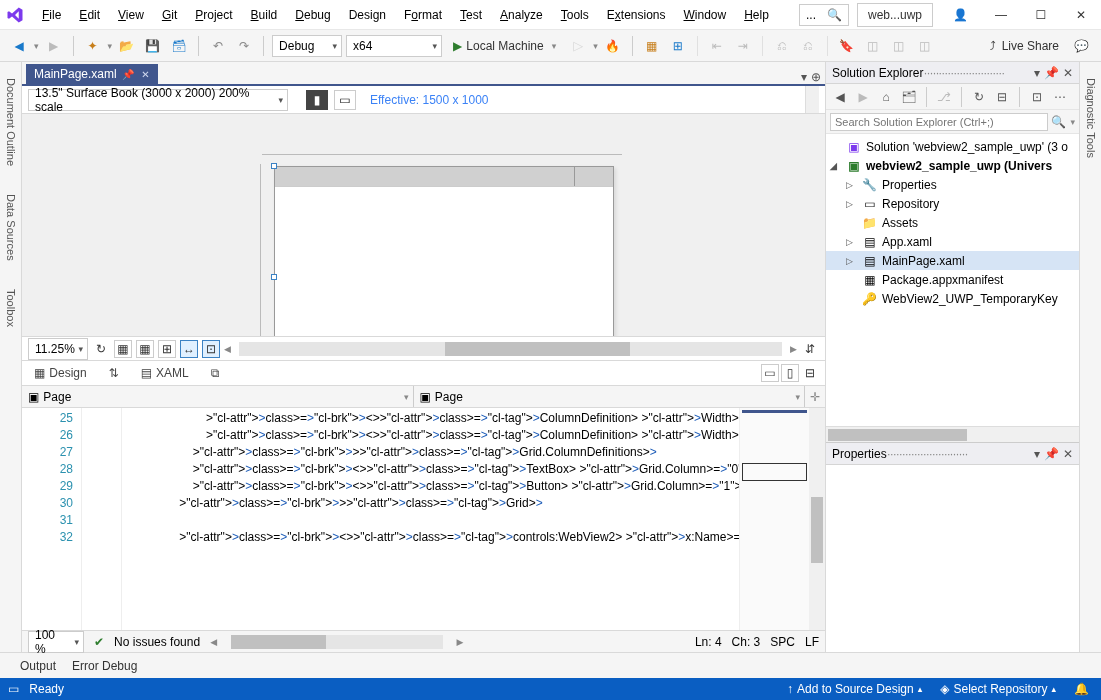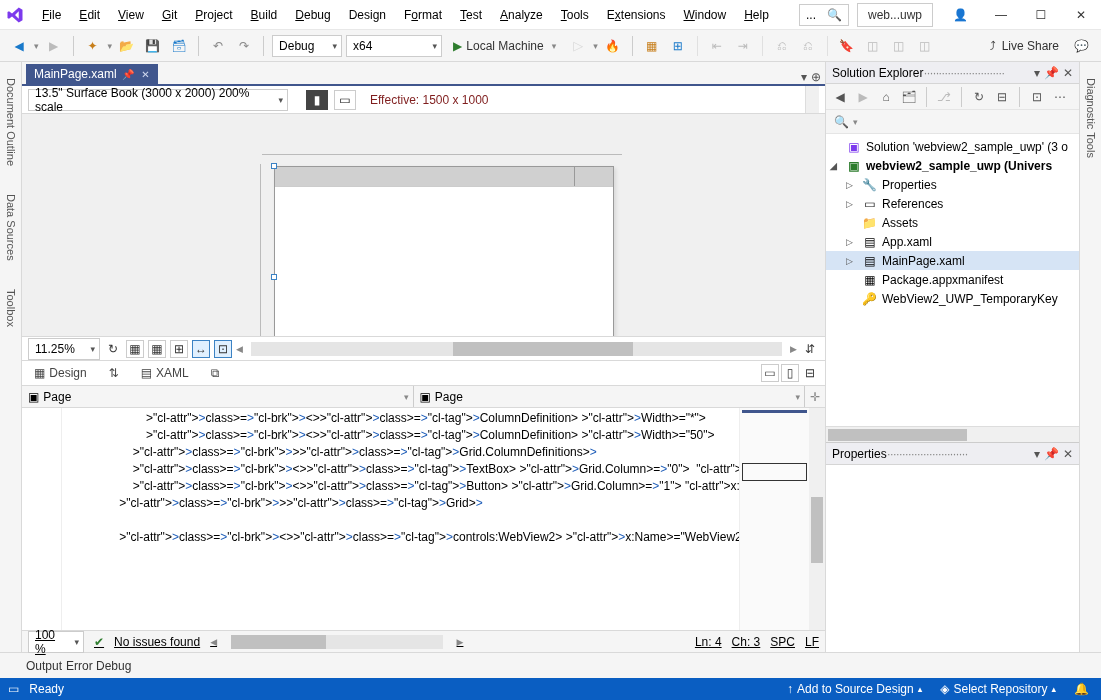--- a/index.html
+++ b/index.html
@@ -29,31 +29,31 @@
 .vtab { writing-mode: vertical-lr; color: #555; padding: 6px 2px; font-size: 11px; cursor: default; }
 .editor-col { flex: 1; display: flex; flex-direction: column; background: #f5f5f5; min-width: 0; }
 .doc-tabs { height: 24px; display: flex; align-items: flex-end; background: #f5f5f5; padding-left: 4px; gap: 0; border-bottom: 2px solid #40568d; }
 .doc-tab { background: #40568d; color: #fff; padding: 3px 8px; display: flex; align-items: center; gap: 6px; font-size: 11px; }
 .doc-tab .pin, .doc-tab .close { color: #cfd8ef; font-size: 10px; }
 .doc-tabs-right { margin-left: auto; display: flex; gap: 4px; padding-right: 4px; color: #555; }
 .designer-toolbar { height: 28px; background: #fff; border-bottom: 1px solid #d9d9d9; display: flex; align-items: center; padding: 0 6px; gap: 6px; }
 .device-combo { width: 260px; }
 .view-btn { width: 22px; height: 20px; display: flex; align-items: center; justify-content: center; border: 1px solid #ccc; background: #fff; }
 .view-btn.active { background: #444; color: #fff; border-color: #444; }
-.eff-text { color: #7f1d1d; padding-left: 8px; }
+.eff-text { color: #3b82f6; padding-left: 8px; }
 .design-surface { flex: 1; background: #f0f0f0; position: relative; overflow: hidden; }
 .artboard { position: absolute; left: 252px; top: 52px; width: 340px; height: 230px; background: #fff; border: 1px solid #999; box-shadow: 2px 2px 4px rgba(0,0,0,0.1); }
 .artboard .adr-row { height: 20px; border-bottom: 1px solid #ccc; background: #d0d0d0; display: flex; }
 .artboard .adr-row .ab { width: 300px; border-right: 1px solid #999; }
 .artboard .adr-row .gb { flex: 1; }
 .ruler-h { position: absolute; top: 40px; left: 240px; width: 360px; height: 10px; border-top: 1px solid #bbb; }
 .ruler-v { position: absolute; top: 50px; left: 238px; width: 10px; height: 240px; border-left: 1px solid #bbb; }
 .handle { position: absolute; width: 6px; height: 6px; border: 1px solid #3b82c4; background: #fff; }
 .designer-foot { height: 24px; background: #fff; border-top: 1px solid #d9d9d9; display: flex; align-items: center; padding: 0 6px; gap: 4px; }
-.zoom-combo { width: 72px; text-align: right; }
+.zoom-combo { width: 60px; text-align: right; }
 .foot-icon { width: 18px; height: 18px; display: flex; align-items: center; justify-content: center; color: #333; border: 1px solid transparent; }
 .foot-icon.boxed { border-color: #ccc; }
 .foot-icon.blue { border-color: #3b82c4; background: #e0f0ff; }
 .hbar { flex: 1; height: 14px; background: #e5e5e5; position: relative; margin: 0 4px; }
 .hbar .thumb { position: absolute; height: 100%; background: #c0c0c0; }
 .split-tabs { height: 26px; background: #fff; border-top: 1px solid #d9d9d9; border-bottom: 1px solid #d9d9d9; display: flex; align-items: center; padding: 0 6px; gap: 10px; }
 .split-tab { display: flex; align-items: center; gap: 4px; padding: 3px 6px; color: #444; }
 .split-right { margin-left: auto; display: flex; gap: 2px; }
 .code-nav { height: 22px; background: #f5f5f5; border-bottom: 1px solid #d9d9d9; display: flex; }
 .code-nav .nc { flex: 1; border-right: 1px solid #ccc; padding: 2px 6px; display: flex; align-items: center; position: relative; }
@@ -62,21 +62,21 @@
 .gutter { width: 60px; text-align: right; color: #2b91af; padding: 2px 8px 0 0; background: #fff; border-right: 1px solid #eee; }
 .gutter div { height: 17px; line-height: 17px; }
 .code-lines { flex: 1; padding: 2px 0 0 4px; overflow: hidden; white-space: pre; }
 .code-lines div { height: 17px; line-height: 17px; }
 .cl-str { color: #1e5db8; }
 .cl-brk { color: #1e5db8; }
 .minimap { width: 70px; background: #fafafa; border-left: 1px solid #eee; position: relative; }
 .minimap .viewport { position: absolute; border: 1px solid #333; left: 2px; right: 2px; }
 .vscroll { width: 16px; background: #f0f0f0; position: relative; }
 .vscroll .vthumb { position: absolute; left: 2px; right: 2px; background: #c0c0c0; }
-.code-status { height: 22px; background: #f5f5f5; border-top: 1px solid #d9d9d9; display: flex; align-items: center; padding: 0 6px; gap: 10px; font-size: 11px; text-decoration: underline; }
+.code-status { height: 22px; background: #f5f5f5; border-top: 1px solid #d9d9d9; display: flex; align-items: center; padding: 0 6px; gap: 10px; font-size: 11px; }
 .code-status .ok-icon { color: #2e7d2e; }
 .code-status .spacer { flex: 1; }
 .right-col { width: 254px; display: flex; flex-direction: column; border-left: 1px solid #d9d9d9; background: #f5f5f5; }
 .right-tabs { width: 22px; background: #f5f5f5; border-left: 1px solid #d9d9d9; display: flex; flex-direction: column; align-items: center; padding-top: 10px; }
 .panel-head { height: 22px; background: #eeeef2; border-bottom: 1px solid #d5d5d5; display: flex; align-items: center; padding: 0 6px; font-size: 11px; }
 .panel-head .dots { margin-left: auto; color: #888; letter-spacing: -1px; }
 .panel-head .icons { display: flex; gap: 4px; color: #555; }
 .panel-tb { height: 26px; background: #f5f5f5; display: flex; align-items: center; padding: 0 4px; gap: 3px; border-bottom: 1px solid #e5e5e5; }
 .panel-tb .ic { width: 20px; height: 20px; display: flex; align-items: center; justify-content: center; color: #555; }
 .panel-search { height: 24px; padding: 2px 4px; border-bottom: 1px solid #e5e5e5; display: flex; align-items: center; }
@@ -84,21 +84,21 @@
 .tree { flex: 1; background: #fff; font-size: 12px; padding: 3px 0; overflow: hidden; }
 .tree-row { display: flex; align-items: center; height: 19px; padding: 0 4px; gap: 4px; white-space: nowrap; }
 .tree-row.sel { background: #d6e4f5; }
 .tree-row .exp { width: 12px; font-size: 9px; color: #555; }
 .tree-row .ic { width: 16px; display: flex; align-items: center; justify-content: center; }
 .tree-row.bold { font-weight: 600; }
 .panel-hbar { height: 16px; background: #f0f0f0; position: relative; border-top: 1px solid #ddd; }
 .panel-hbar .thumb { position: absolute; height: 12px; top: 2px; background: #c0c0c0; }
 .props { height: 210px; display: flex; flex-direction: column; border-top: 1px solid #ccc; }
 .props-body { flex: 1; background: #fff; }
-.bottom-tabs { height: 26px; background: #f5f5f5; border-top: 1px solid #d9d9d9; display: flex; align-items: center; padding: 0 24px; gap: 0; font-size: 12px; color: #333; }
+.bottom-tabs { height: 26px; background: #f5f5f5; border-top: 1px solid #d9d9d9; display: flex; align-items: center; padding: 0 18px; gap: 12px; font-size: 12px; color: #333; }
 .statusbar { position: absolute; bottom: 0; left: 0; right: 0; height: 22px; background: #0a5ec2; color: #fff; display: flex; align-items: center; padding: 0 8px; font-size: 11px; gap: 10px; }
 .statusbar .spacer { flex: 1; }
 .sb-item { display: flex; align-items: center; gap: 4px; padding: 0 4px; }
 .tri-up { font-size: 9px; }
 </style>
 </head>
 <body>
 
 <div class="titlebar">
   <div class="vs-logo">
@@ -263,20 +263,30 @@
       </div>
     </div>
 
     <div class="code-nav">
       <div class="nc">▣ <span style="margin-left:4px">Page</span></div>
       <div class="nc">▣ <span style="margin-left:4px">Page</span></div>
       <div style="width:20px;display:flex;align-items:center;justify-content:center;color:#888">✛</div>
     </div>
 
     <div class="code-area">
+      <div class="gutter" id="gutter">
+          <div>25</div>
+          <div>26</div>
+          <div>27</div>
+          <div>28</div>
+          <div>29</div>
+          <div>30</div>
+          <div>31</div>
+          <div>32</div>
+        </div>
       <div style="width:40px;border-right:1px solid #eee"></div>
       <div class="code-lines" id="code-lines"><div>                        <span <span="" class="&lt;span">&gt;</span>"cl-attr"&gt;<span class="cl-brk">&gt;</span>class&gt;=<span class="cl-str" <span="">&gt;</span>"cl-brk"&gt;<span class="cl-brk">&gt;</span>&lt;&gt;<span <span="" class="&lt;span">&gt;</span>"cl-attr"&gt;<span class="cl-brk">&gt;</span>class&gt;=<span class="cl-str" <span="">&gt;</span>"cl-tag"&gt;<span class="cl-brk">&gt;</span>ColumnDefinition&gt; <span class="&lt;span" <span="">&gt;</span>"cl-attr"&gt;<span class="cl-brk">&gt;</span>Width&gt;="*"&gt;</div><div>                        <span <span="" class="&lt;span">&gt;</span>"cl-attr"&gt;<span class="cl-brk">&gt;</span>class&gt;=<span class="cl-str" <span="">&gt;</span>"cl-brk"&gt;<span class="cl-brk">&gt;</span>&lt;&gt;<span <span="" class="&lt;span">&gt;</span>"cl-attr"&gt;<span class="cl-brk">&gt;</span>class&gt;=<span class="cl-str" <span="">&gt;</span>"cl-tag"&gt;<span class="cl-brk">&gt;</span>ColumnDefinition&gt; <span class="&lt;span" <span="">&gt;</span>"cl-attr"&gt;<span class="cl-brk">&gt;</span>Width&gt;="50"&gt;</div><div>                    <span <span="" class="&lt;span">&gt;</span>"cl-attr"&gt;<span class="cl-brk">&gt;</span>class&gt;=<span class="cl-str" <span="">&gt;</span>"cl-brk"&gt;<span class="cl-brk">&gt;</span>&gt;<span <span="" class="&lt;span">&gt;</span>"cl-attr"&gt;<span class="cl-brk">&gt;</span>class&gt;=<span class="cl-str" <span="">&gt;</span>"cl-tag"&gt;<span class="cl-brk">&gt;</span>Grid.ColumnDefinitions&gt;<span class="cl-brk">&gt;</span></div><div>                    <span <span="" class="&lt;span">&gt;</span>"cl-attr"&gt;<span class="cl-brk">&gt;</span>class&gt;=<span class="cl-str" <span="">&gt;</span>"cl-brk"&gt;<span class="cl-brk">&gt;</span>&lt;&gt;<span <span="" class="&lt;span">&gt;</span>"cl-attr"&gt;<span class="cl-brk">&gt;</span>class&gt;=<span class="cl-str" <span="">&gt;</span>"cl-tag"&gt;<span class="cl-brk">&gt;</span>TextBox&gt; <span class="&lt;span" <span="">&gt;</span>"cl-attr"&gt;<span class="cl-brk">&gt;</span>Grid.Column&gt;=<span class="cl-str" <span="">&gt;</span>"0"&gt;  "cl-attr"&gt;x:Name&gt;="AddressBar"&gt; "cl-attr"&gt;KeyDown&gt;="AddressBar_KeyD</div><div>                    <span <span="" class="&lt;span">&gt;</span>"cl-attr"&gt;<span class="cl-brk">&gt;</span>class&gt;=<span class="cl-str" <span="">&gt;</span>"cl-brk"&gt;<span class="cl-brk">&gt;</span>&lt;&gt;<span <span="" class="&lt;span">&gt;</span>"cl-attr"&gt;<span class="cl-brk">&gt;</span>class&gt;=<span class="cl-str" <span="">&gt;</span>"cl-tag"&gt;<span class="cl-brk">&gt;</span>Button&gt; <span class="&lt;span" <span="">&gt;</span>"cl-attr"&gt;<span class="cl-brk">&gt;</span>Grid.Column&gt;=<span class="cl-str" <span="">&gt;</span>"1"&gt; "cl-attr"&gt;x:Name&gt;="Go"&gt; "cl-attr"&gt;Content&gt;="Go"&gt; "cl-attr"&gt;Click&gt;="Go_OnClick"&gt; Ve</div><div>                <span <span="" class="&lt;span">&gt;</span>"cl-attr"&gt;<span class="cl-brk">&gt;</span>class&gt;=<span class="cl-str" <span="">&gt;</span>"cl-brk"&gt;<span class="cl-brk">&gt;</span>&gt;<span <span="" class="&lt;span">&gt;</span>"cl-attr"&gt;<span class="cl-brk">&gt;</span>class&gt;=<span class="cl-str" <span="">&gt;</span>"cl-tag"&gt;<span class="cl-brk">&gt;</span>Grid&gt;<span class="cl-brk">&gt;</span></div><div></div><div>                <span <span="" class="&lt;span">&gt;</span>"cl-attr"&gt;<span class="cl-brk">&gt;</span>class&gt;=<span class="cl-str" <span="">&gt;</span>"cl-brk"&gt;<span class="cl-brk">&gt;</span>&lt;&gt;<span <span="" class="&lt;span">&gt;</span>"cl-attr"&gt;<span class="cl-brk">&gt;</span>class&gt;=<span class="cl-str" <span="">&gt;</span>"cl-tag"&gt;<span class="cl-brk">&gt;</span>controls:WebView2&gt; <span class="&lt;span" <span="">&gt;</span>"cl-attr"&gt;<span class="cl-brk">&gt;</span>x:Name&gt;="WebView2"&gt; "cl-attr"&gt;Grid.Row&gt;="1"&gt;</div></div>
       <div class="minimap">
         <div style="position:absolute;top:2px;left:2px;right:2px;height:3px;background:#40568d"></div>
         <div class="viewport" style="top:55px;height:18px"></div>
       </div>
       <div class="vscroll">
           <div class="vthumb" style="top:40%;height:30%"></div>
         </div>
     </div>
@@ -318,20 +328,21 @@
       <div class="tsep"></div>
       <div class="ic" style="color:#bbb">⎇</div>
       <div class="tsep"></div>
       <div class="ic">↻</div>
       <div class="ic">⊟</div>
       <div class="tsep"></div>
       <div class="ic">⊡</div>
       <div class="ic">⋯</div>
     </div>
     <div class="panel-search">
+      <input placeholder="Search Solution Explorer (Ctrl+;)" style="">
       <span style="padding:0 4px;color:#555">🔍</span>
         <span style="font-size:9px;color:#888">▾</span>
     </div>
     <div class="tree" id="tree">
         <div class="tree-row" style="padding-left: 4px;">
           <span class="exp"></span>
           <span class="ic">
             <span style="color:#7c3aed">▣</span>
           </span>
           <span>Solution 'webview2_sample_uwp' (3 o</span>
@@ -344,21 +355,21 @@
           <span>webview2_sample_uwp (Univers</span>
         </div>
         <div class="tree-row" style="padding-left: 20px;">
           <span class="exp">▷</span>
           <span class="ic">🔧</span>
           <span>Properties</span>
         </div>
         <div class="tree-row" style="padding-left: 20px;">
           <span class="exp">▷</span>
           <span class="ic">▭</span>
-          <span>References</span>
+          <span>Repository</span>
         </div>
         <div class="tree-row" style="padding-left: 20px;">
           <span class="exp"></span>
           <span class="ic">
             <span style="color:#c77e1a">📁</span>
           </span>
           <span>Assets</span>
         </div>
         <div class="tree-row" style="padding-left: 20px;">
           <span class="exp">▷</span>

